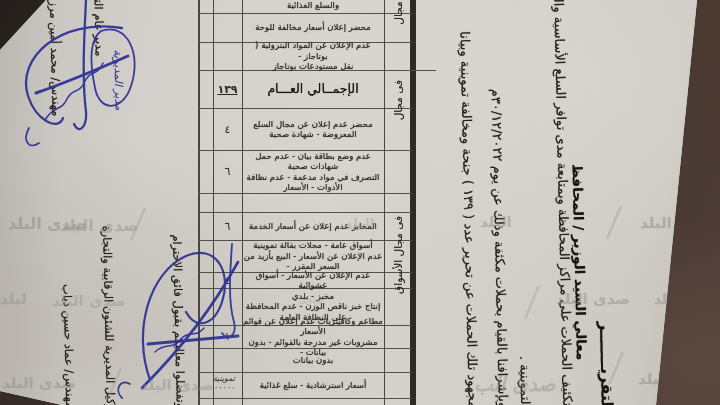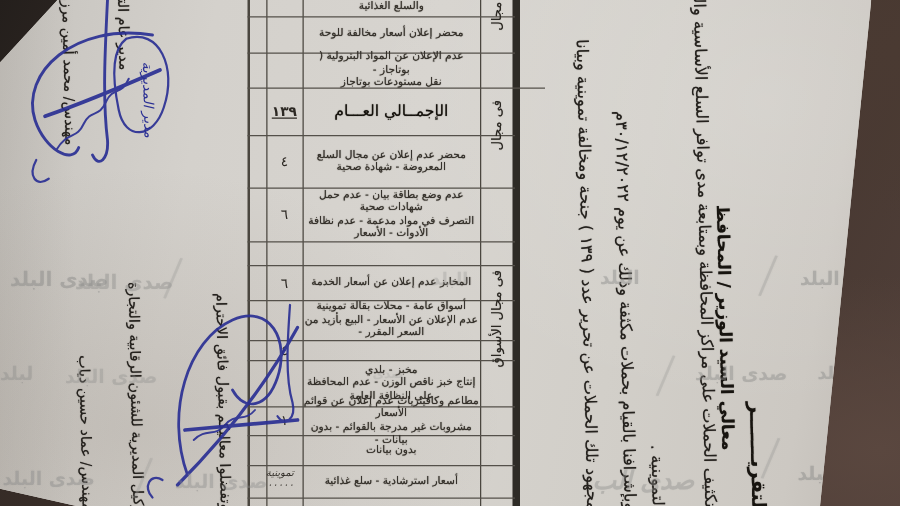--- a/index.html
+++ b/index.html
@@ -149,20 +149,23 @@
           <div class="num">٦</div>
         </div>
         <div class="trow" style="top: 240px; height: 32px;">
           <div class="desc">
             <div>أسواق عامة - محلات بقالة تموينية</div>
             <div>عدم الإعلان عن الأسعار - البيع بأزيد من السعر المقرر -</div>
           </div>
           <div class="num"></div>
         </div>
         <div class="trow" style="top: 272px; height: 16px;">
+          <div class="desc">
+            <div>عدم الإعلان عن الأسعار - أسواق عشوائية</div>
+          </div>
           <div class="num">٤</div>
         </div>
         <div class="trow" style="top: 288px; height: 37px;">
           <div class="desc">
             <div>مخبز - بلدي</div>
             <div>إنتاج خبز ناقص الوزن - عدم المحافظة على النظافة العامة</div>
           </div>
           <div class="num"></div>
         </div>
         <div class="trow" style="top: 325px; height: 23px;">

